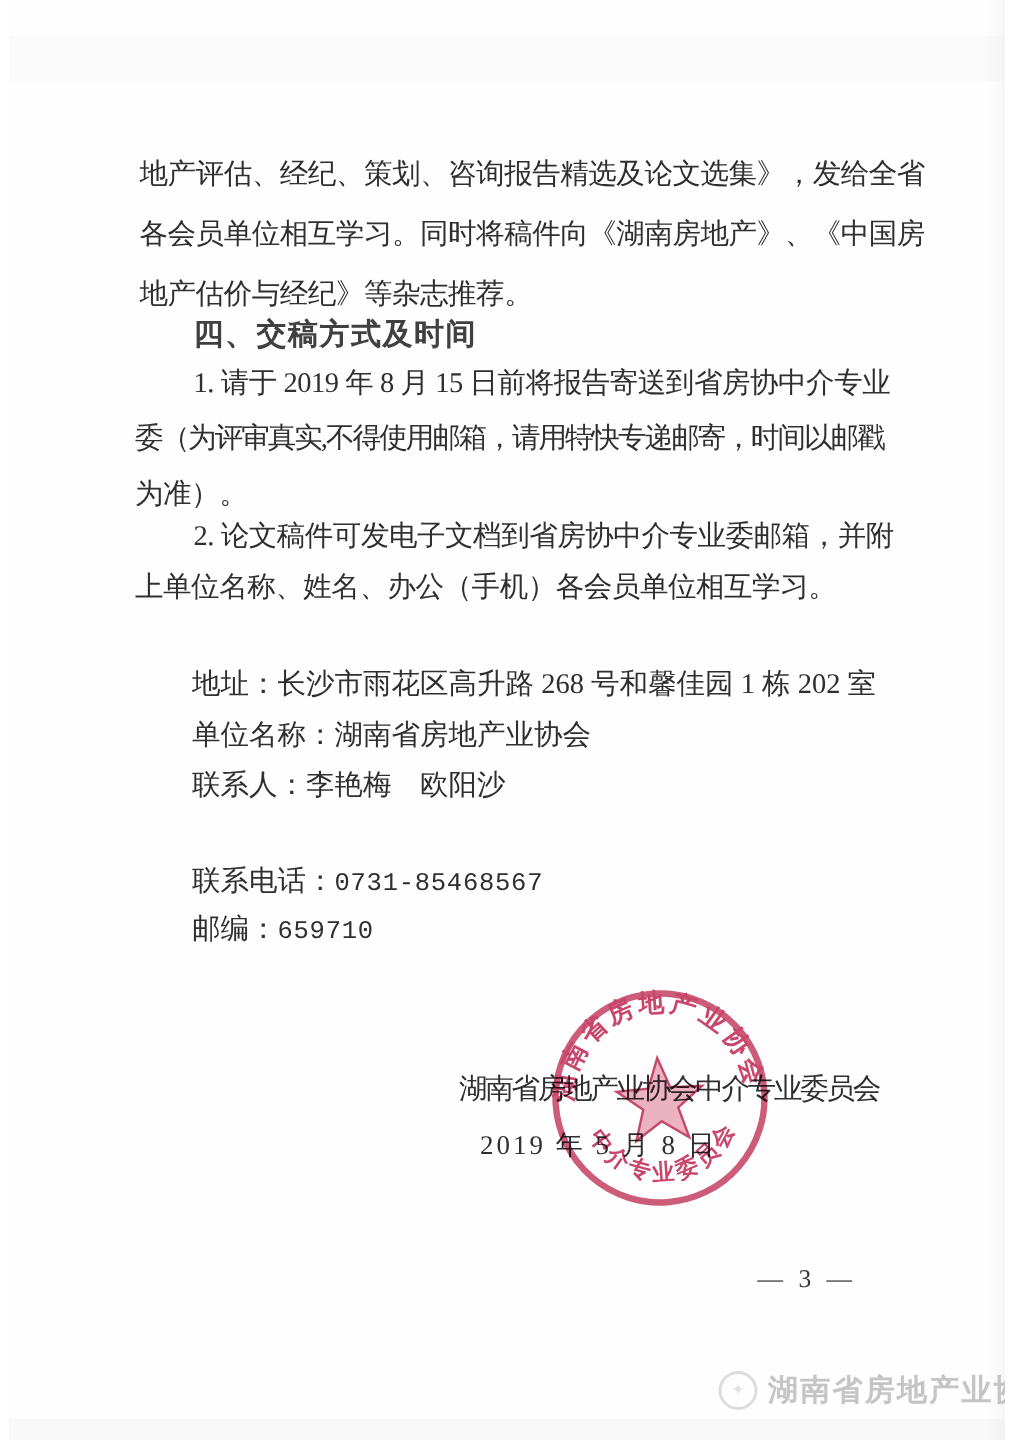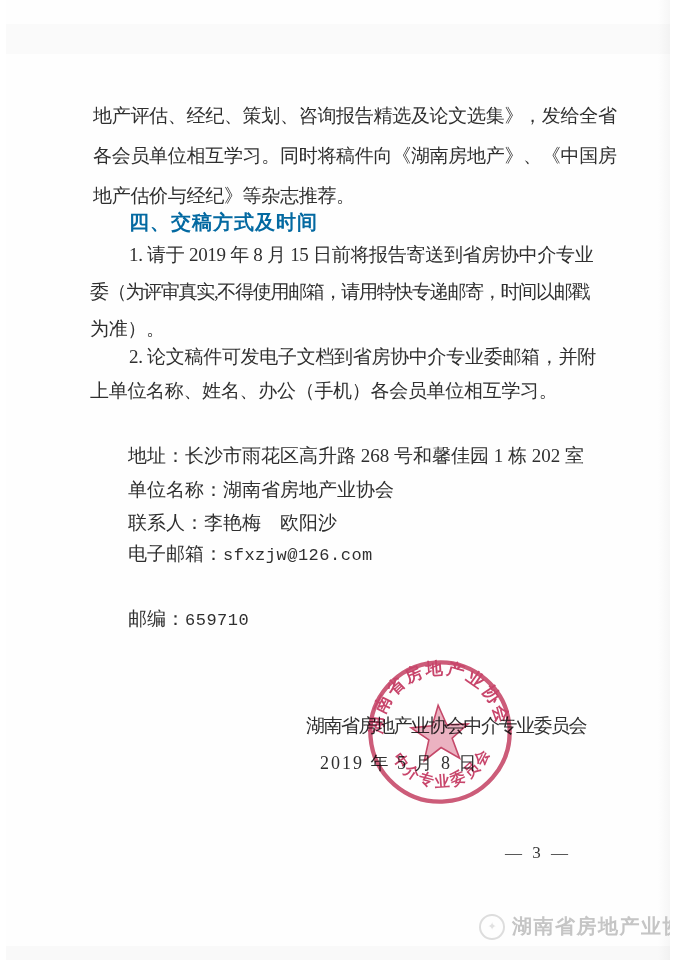--- a/index.html
+++ b/index.html
@@ -11,21 +11,21 @@
   }
   
   .shade-top{position:absolute;left:0;top:24px;width:100%;height:30px;background:rgba(120,120,120,0.03);}
   .shade-right{position:absolute;right:0;top:0;width:12px;height:100%;background:linear-gradient(to left,rgba(120,120,120,0.06),rgba(120,120,120,0));}
   .shade-bottom{position:absolute;left:0;bottom:0;width:100%;height:14px;background:rgba(120,120,120,0.04);}
 
   .line{position:absolute;white-space:nowrap;font-size:19px;letter-spacing:-0.3px;}
   .tight{letter-spacing:-1.3px;}
   .heading{
     font-family:"Liberation Sans","DejaVu Sans",sans-serif;
-    font-weight:bold;font-size:20px;letter-spacing:1px;color:#0369a1;
+    font-weight:bold;font-size:20px;letter-spacing:1px;color:#404040;
   }
   .contact-row{position:absolute;left:122px;white-space:nowrap;font-size:19px;}
   .contact-row .mono{
     font-family:"Liberation Mono","DejaVu Sans Mono",monospace;
     font-size:17px;letter-spacing:0.5px;
   }
   .signature-org{position:absolute;left:300px;top:713px;font-size:19px;letter-spacing:-1.5px;white-space:nowrap;}
   .signature-date{position:absolute;left:314px;top:751px;font-size:18px;letter-spacing:2px;white-space:nowrap;}
 
   .seal{
@@ -69,22 +69,22 @@
 
   <div class="contact-row" style="top:443px;">
     <span>地址：</span><span>长沙市雨花区高升路 268 号和馨佳园 1 栋 202 室</span>
   </div>
   <div class="contact-row" style="top:477px;">
     <span>单位名称：</span><span>湖南省房地产业协会</span>
   </div>
   <div class="contact-row" style="top:510px;">
     <span>联系人：</span><span>李艳梅　欧阳沙</span>
   </div>
-  <div class="contact-row" style="top:541px;">
-    <span>电子邮箱：</span><span class="mono">sfxzjw@126.com</span>
+  <div class="contact-row" style="top:574px;">
+    <span>联系电话：</span><span class="mono">0731-85468567</span>
   </div>
   <div class="contact-row" style="top:606px;">
     <span>邮编：</span><span class="mono">659710</span>
   </div>
 
   <div class="signature-org">湖南省房地产业协会中介专业委员会</div>
   <div class="signature-date">2019 年 5 月 8 日</div>
 
   <svg class="seal" viewBox="0 0 140 140">
     <circle cx="70" cy="70" r="65" fill="none" stroke="#c23b5e" stroke-width="4" opacity="0.9"></circle>

